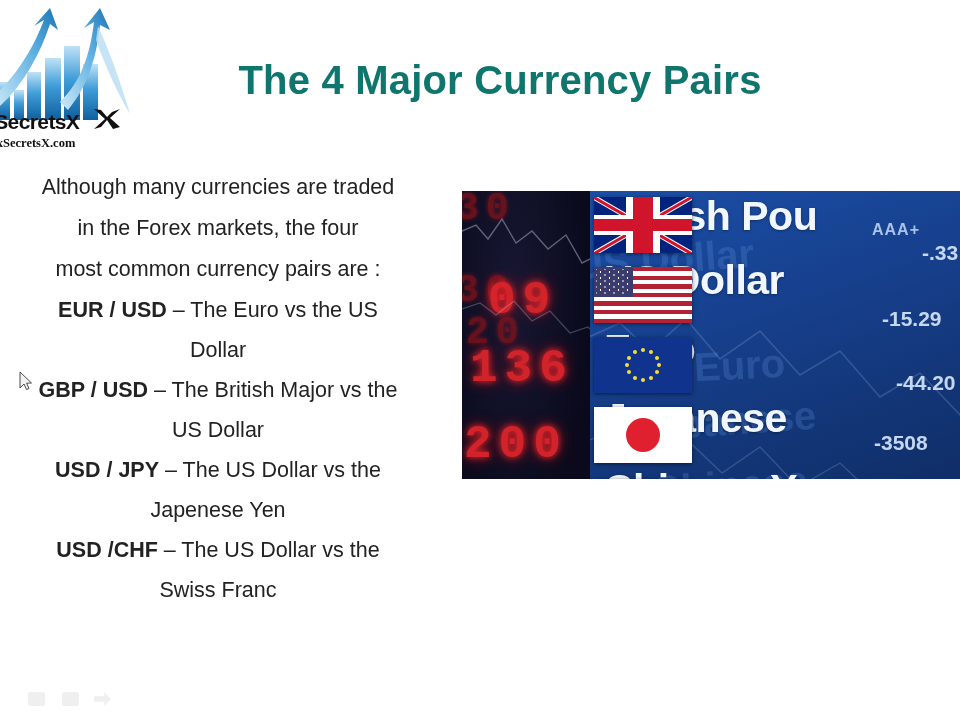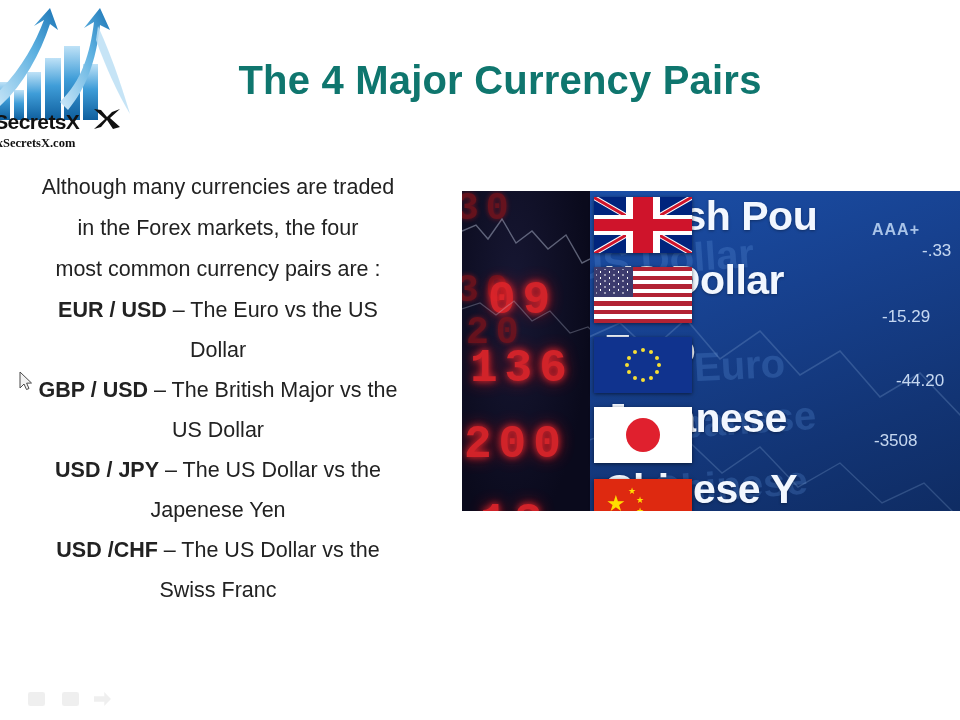--- a/index.html
+++ b/index.html
@@ -99,21 +99,21 @@
   #body-text .pair {
     font-weight: bold;
   }
 
   
   #photo {
     position: absolute;
     left: 462px;
     top: 191px;
     width: 498px;
-    height: 320px;
+    height: 288px;
     overflow: hidden;
     background: #0b1c4a;
   }
   
   #ticker-panel {
     position: absolute;
     left: 0; top: 0;
     width: 128px;
     height: 348px;
     background:
@@ -180,22 +180,22 @@
     font-weight: bold;
     font-size: 41px;
     color: #f2f7ff;
     letter-spacing: -0.5px;
     white-space: nowrap;
     text-shadow: 0 1px 3px rgba(0,0,0,0.35);
   }
   .board-num {
     position: absolute;
     font-family: "Liberation Sans", sans-serif;
-    font-weight: normal;
-    font-size: 17px;
+    font-weight: bold;
+    font-size: 21px;
     color: #cfe0f7;
     white-space: nowrap;
     opacity: 0.95;
   }
   .board-rating {
     position: absolute;
     font-family: "Liberation Sans", sans-serif;
     font-weight: bold;
     font-size: 16px;
     color: #b9d2f2;

